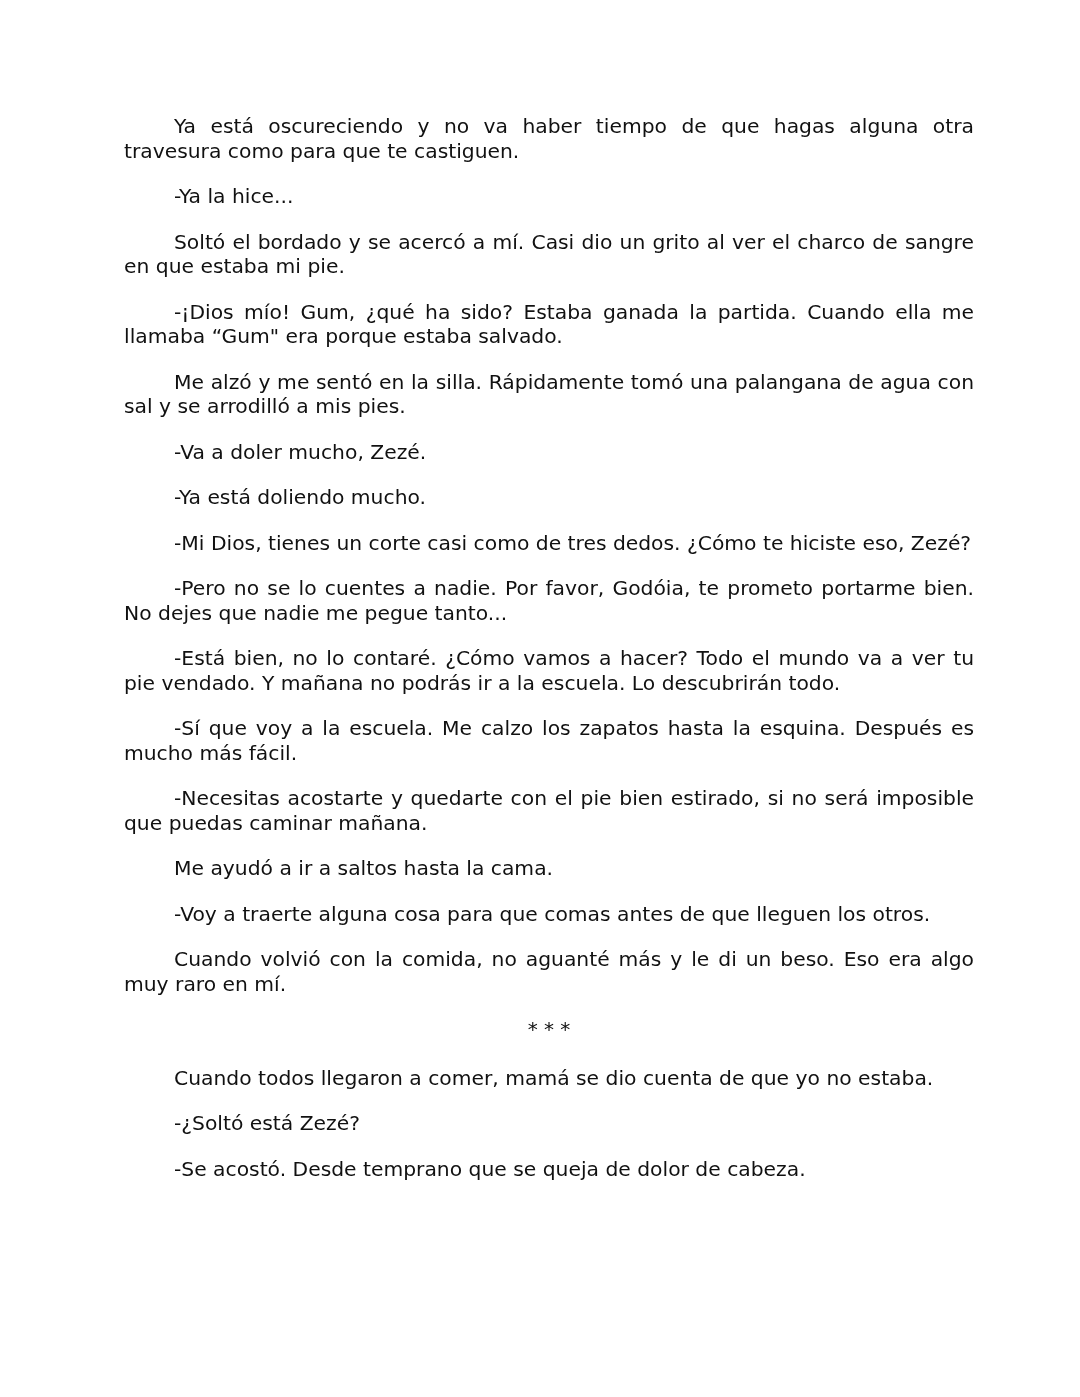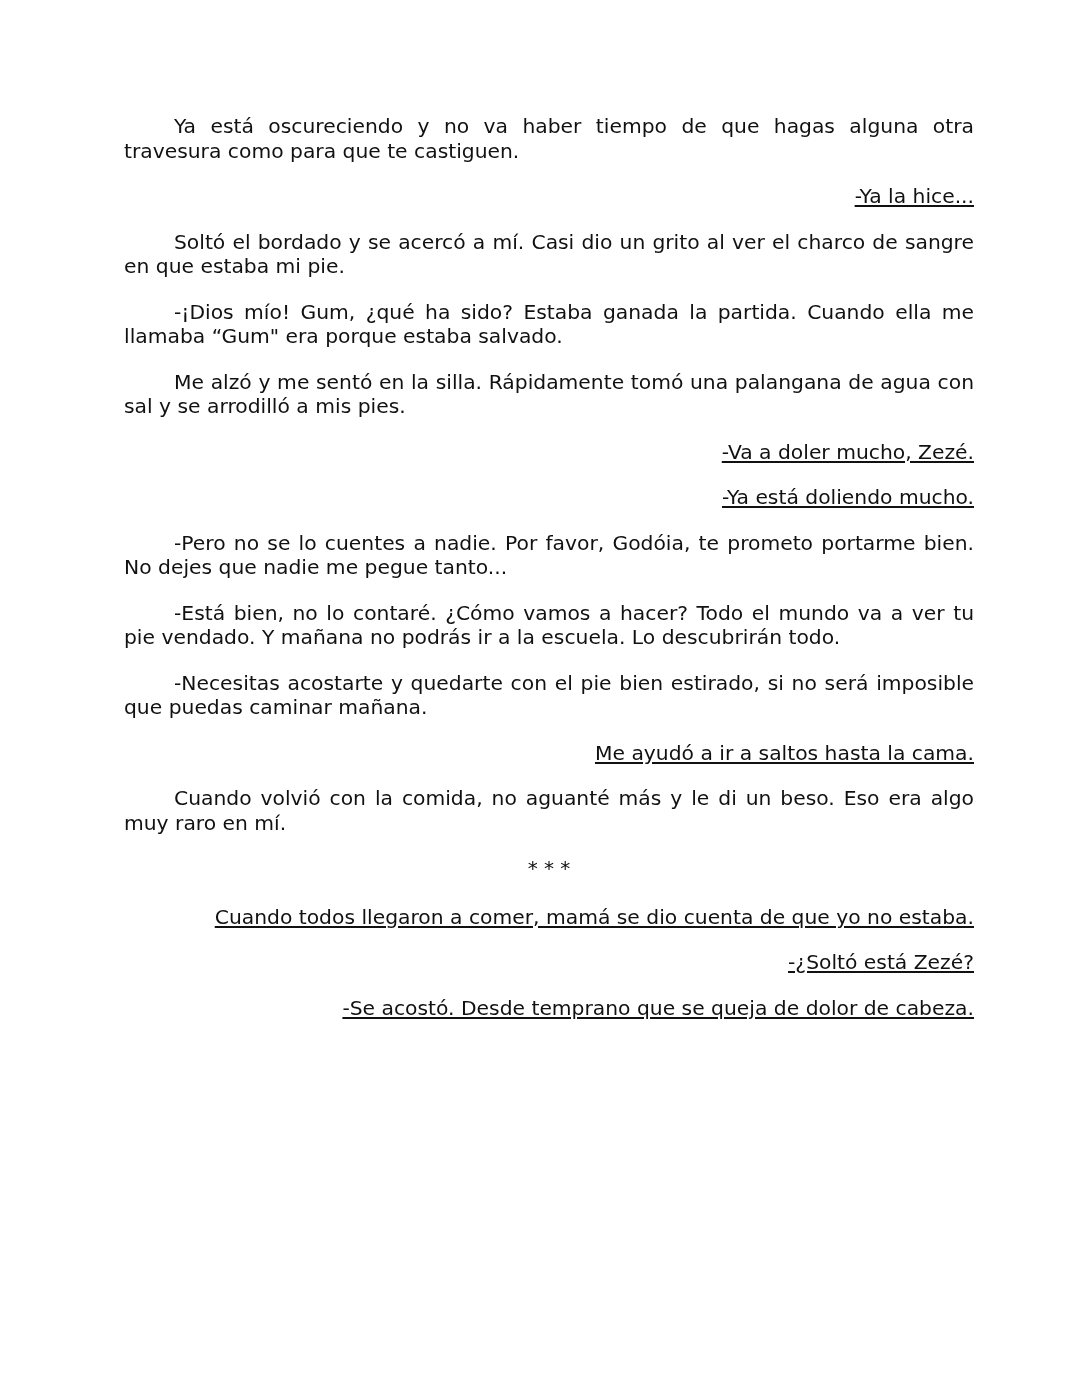--- a/index.html
+++ b/index.html
@@ -23,44 +23,46 @@
       margin-left: 9px;
     }
     .para {
       font-size: 20.3px;
       line-height: 24.5px;
       margin: 0 0 21px 0;
       text-indent: 50px;
       text-align: justify;
     }
     .para.short {
-      text-align: right;
-      text-decoration: underline;
+      text-align: left;
     }
     .sep {
       font-size: 20px;
       line-height: 24.5px;
       text-align: center;
       margin: 0 0 24px 0;
       text-indent: 0;
     }
   </style>
 </head>
 <body>
 
 <div class="page">
   <p class="para">Ya está oscureciendo y no va haber tiempo de que hagas alguna otra travesura como para que te castiguen.</p>
   <p class="para short">-Ya la hice...</p>
   <p class="para">Soltó el bordado y se acercó a mí. Casi dio un grito al ver el charco de sangre en que estaba mi pie.</p>
   <p class="para">-¡Dios mío! Gum, ¿qué ha sido? Estaba ganada la partida. Cuando ella me llamaba “Gum" era porque estaba salvado.</p>
   <p class="para">Me alzó y me sentó en la silla. Rápidamente tomó una palangana de agua con sal y se arrodilló a mis pies.</p>
   <p class="para short">-Va a doler mucho, Zezé.</p>
   <p class="para short">-Ya está doliendo mucho.</p>
+  <p class="para">-Mi Dios, tienes un corte casi como de tres dedos. ¿Cómo te hiciste eso, Zezé?</p>
   <p class="para">-Pero no se lo cuentes a nadie. Por favor, Godóia, te prometo portarme bien. No dejes que nadie me pegue tanto...</p>
   <p class="para">-Está bien, no lo contaré. ¿Cómo vamos a hacer? Todo el mundo va a ver tu pie vendado. Y mañana no podrás ir a la escuela. Lo descubrirán todo.</p>
+  <p class="para">-Sí que voy a la escuela. Me calzo los zapatos hasta la esquina. Después es mucho más fácil.</p>
   <p class="para">-Necesitas acostarte y quedarte con el pie bien estirado, si no será imposible que puedas caminar mañana.</p>
   <p class="para short">Me ayudó a ir a saltos hasta la cama.</p>
+  <p class="para short">-Voy a traerte alguna cosa para que comas antes de que lleguen los otros.</p>
   <p class="para">Cuando volvió con la comida, no aguanté más y le di un beso. Eso era algo muy raro en mí.</p>
   <p class="sep">* * *</p>
   <p class="para short">Cuando todos llegaron a comer, mamá se dio cuenta de que yo no estaba.</p>
   <p class="para short">-¿Soltó está Zezé?</p>
   <p class="para short">-Se acostó. Desde temprano que se queja de dolor de cabeza.</p>
 </div>
 
 </body></html>

